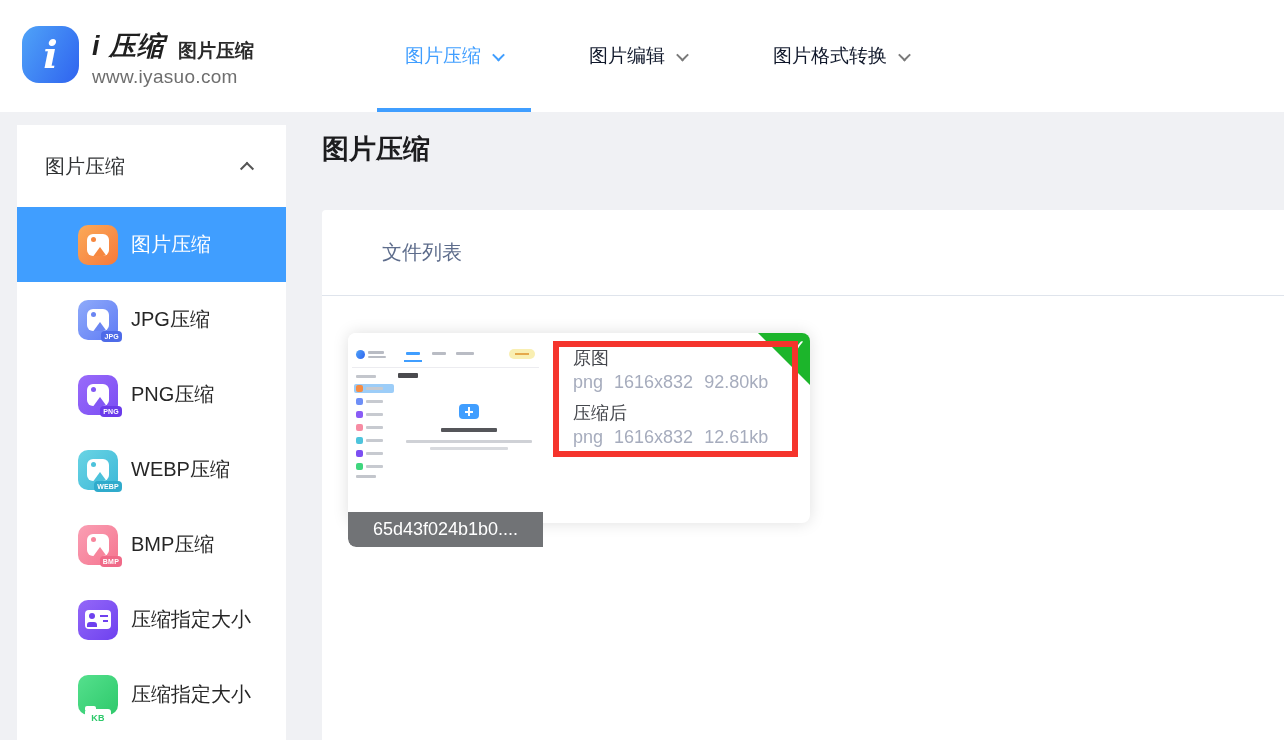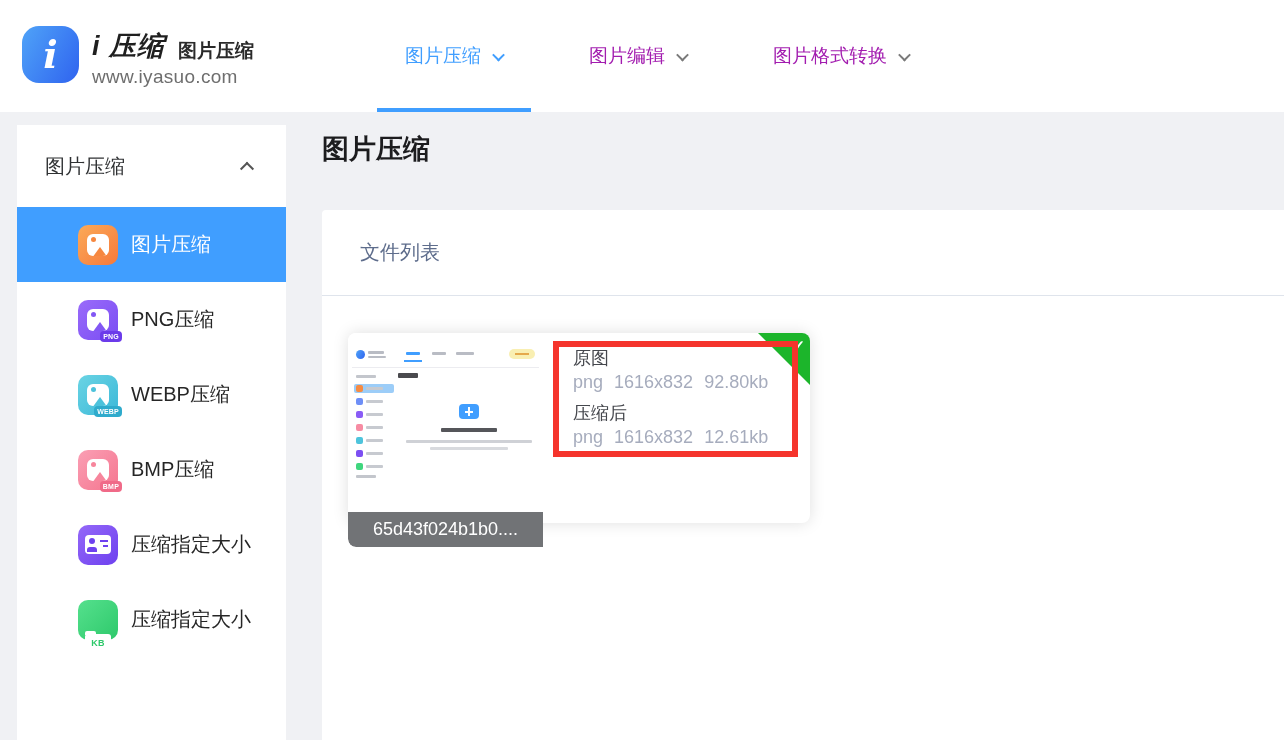--- a/index.html
+++ b/index.html
@@ -12,21 +12,21 @@
   .logo-badge { width:57px; height:57px; border-radius:17px; background:linear-gradient(120deg,#4FA3F8,#2F63EF);
     display:flex; align-items:center; justify-content:center; }
   .logo-letter { font-family:"DejaVu Serif", serif; font-style:italic; font-weight:bold; font-size:38px; color:#fff; line-height:1; }
   .logo-text { margin-left:13px; padding-top:2px; }
   .logo-line1 { display:flex; align-items:flex-end; }
   .brand-name { font-size:27px; font-weight:bold; font-style:italic; color:#1f1f1f; letter-spacing:1px; }
   .brand-product { font-size:19px; font-weight:bold; color:#2a2a2a; margin-left:13px; }
   .brand-url { font-size:19px; color:#6e6e6e; margin-top:2px; letter-spacing:0.3px; }
 
   .nav { position:absolute; left:377px; top:0; height:112px; display:flex; gap:30px; }
-  .nav-item { height:112px; display:flex; align-items:center; padding:4px 28px 0 28px; font-size:19px; color:#a21caf;
+  .nav-item { height:112px; display:flex; align-items:center; padding:4px 28px 0 28px; font-size:19px; color:#0f172a;
     cursor:pointer; border-bottom:4px solid transparent; }
   .nav-item.active { color:#409EFF; border-bottom-color:#409EFF; }
   .chev { display:inline-block; width:9px; height:9px; border-right:2px solid #7a7a7a; border-bottom:2px solid #7a7a7a;
     transform:rotate(45deg) translate(-1px,-1px); margin-left:13px; }
   .nav-item.active .chev { border-color:#409EFF; }
   .chev-up { display:inline-block; width:10px; height:10px; border-right:2px solid #555; border-bottom:2px solid #555;
     transform:rotate(-135deg) translate(-2px,-2px); }
 
   
   .sidebar { position:absolute; left:17px; top:125px; width:269px; height:615px; background:#fff; }
@@ -64,21 +64,21 @@
   .idcard .l1 { position:absolute; top:5px; right:3px; width:8px; height:2px; background:#6E41EF; }
   .idcard .l2 { position:absolute; top:10px; right:3px; width:5px; height:2px; background:#6E41EF; }
   .folder { position:relative; width:26px; height:19px; background:#fff; border-radius:3px;
     display:flex; align-items:center; justify-content:center;margin-top:47px; }
   .folder::before { content:""; position:absolute; top:-3px; left:0; width:11px; height:4px; background:#fff; border-radius:2px 2px 0 0; }
   .folder .kb-text { font-size:9px; font-weight:bold; color:#2EC96B; letter-spacing:0.3px; }
 
   
   .page-title { position:absolute; left:322px; top:131px; font-size:27px; font-weight:bold; color:#1c1c1e; }
   .panel { position:absolute; left:322px; top:210px; width:962px; height:530px; background:#fff; border-top-left-radius:4px; }
-  .panel-header { height:86px; display:flex; align-items:center; padding-left:38px; font-size:20px; color:#5E6D8C;
+  .panel-header { height:86px; display:flex; align-items:center; padding-left:60px; font-size:20px; color:#5E6D8C;
     border-bottom:1px solid #dfe4ec; }
 
   
   .card { position:absolute; left:26px; top:123px; width:462px; height:190px; background:#fff; border-radius:8px;
     box-shadow:0 0 16px rgba(0,0,0,0.13); }
   .corner { position:absolute; top:0; right:0; width:0; height:0;
     border-top:52px solid #1CB52B; border-left:52px solid transparent; border-top-right-radius:8px; z-index:2; }
   .check-icon { position:absolute; top:4px; right:5px; z-index:3; color:#fff; font-size:15px; font-weight:bold; }
   .check-icon::before { content:"✓"; }
 
@@ -165,20 +165,30 @@
     <div class="side-item active">
       <span class="sicon ic-orange">
         <span class="glyph">
             <span class="glyph-dot"></span>
             <span class="glyph-tri"></span>
           </span>
       </span>
       <span class="label">图片压缩</span>
     </div>
 
+    <div class="side-item">
+      <span class="sicon ic-jpg">
+        <span class="glyph">
+            <span class="glyph-dot"></span>
+            <span class="glyph-tri"></span>
+          </span>
+        <span class="fbadge">JPG</span>
+      </span>
+      <span class="label">JPG压缩</span>
+    </div>
 
     <div class="side-item">
       <span class="sicon ic-png">
         <span class="glyph">
             <span class="glyph-dot"></span>
             <span class="glyph-tri"></span>
           </span>
         <span class="fbadge">PNG</span>
       </span>
       <span class="label">PNG压缩</span>

